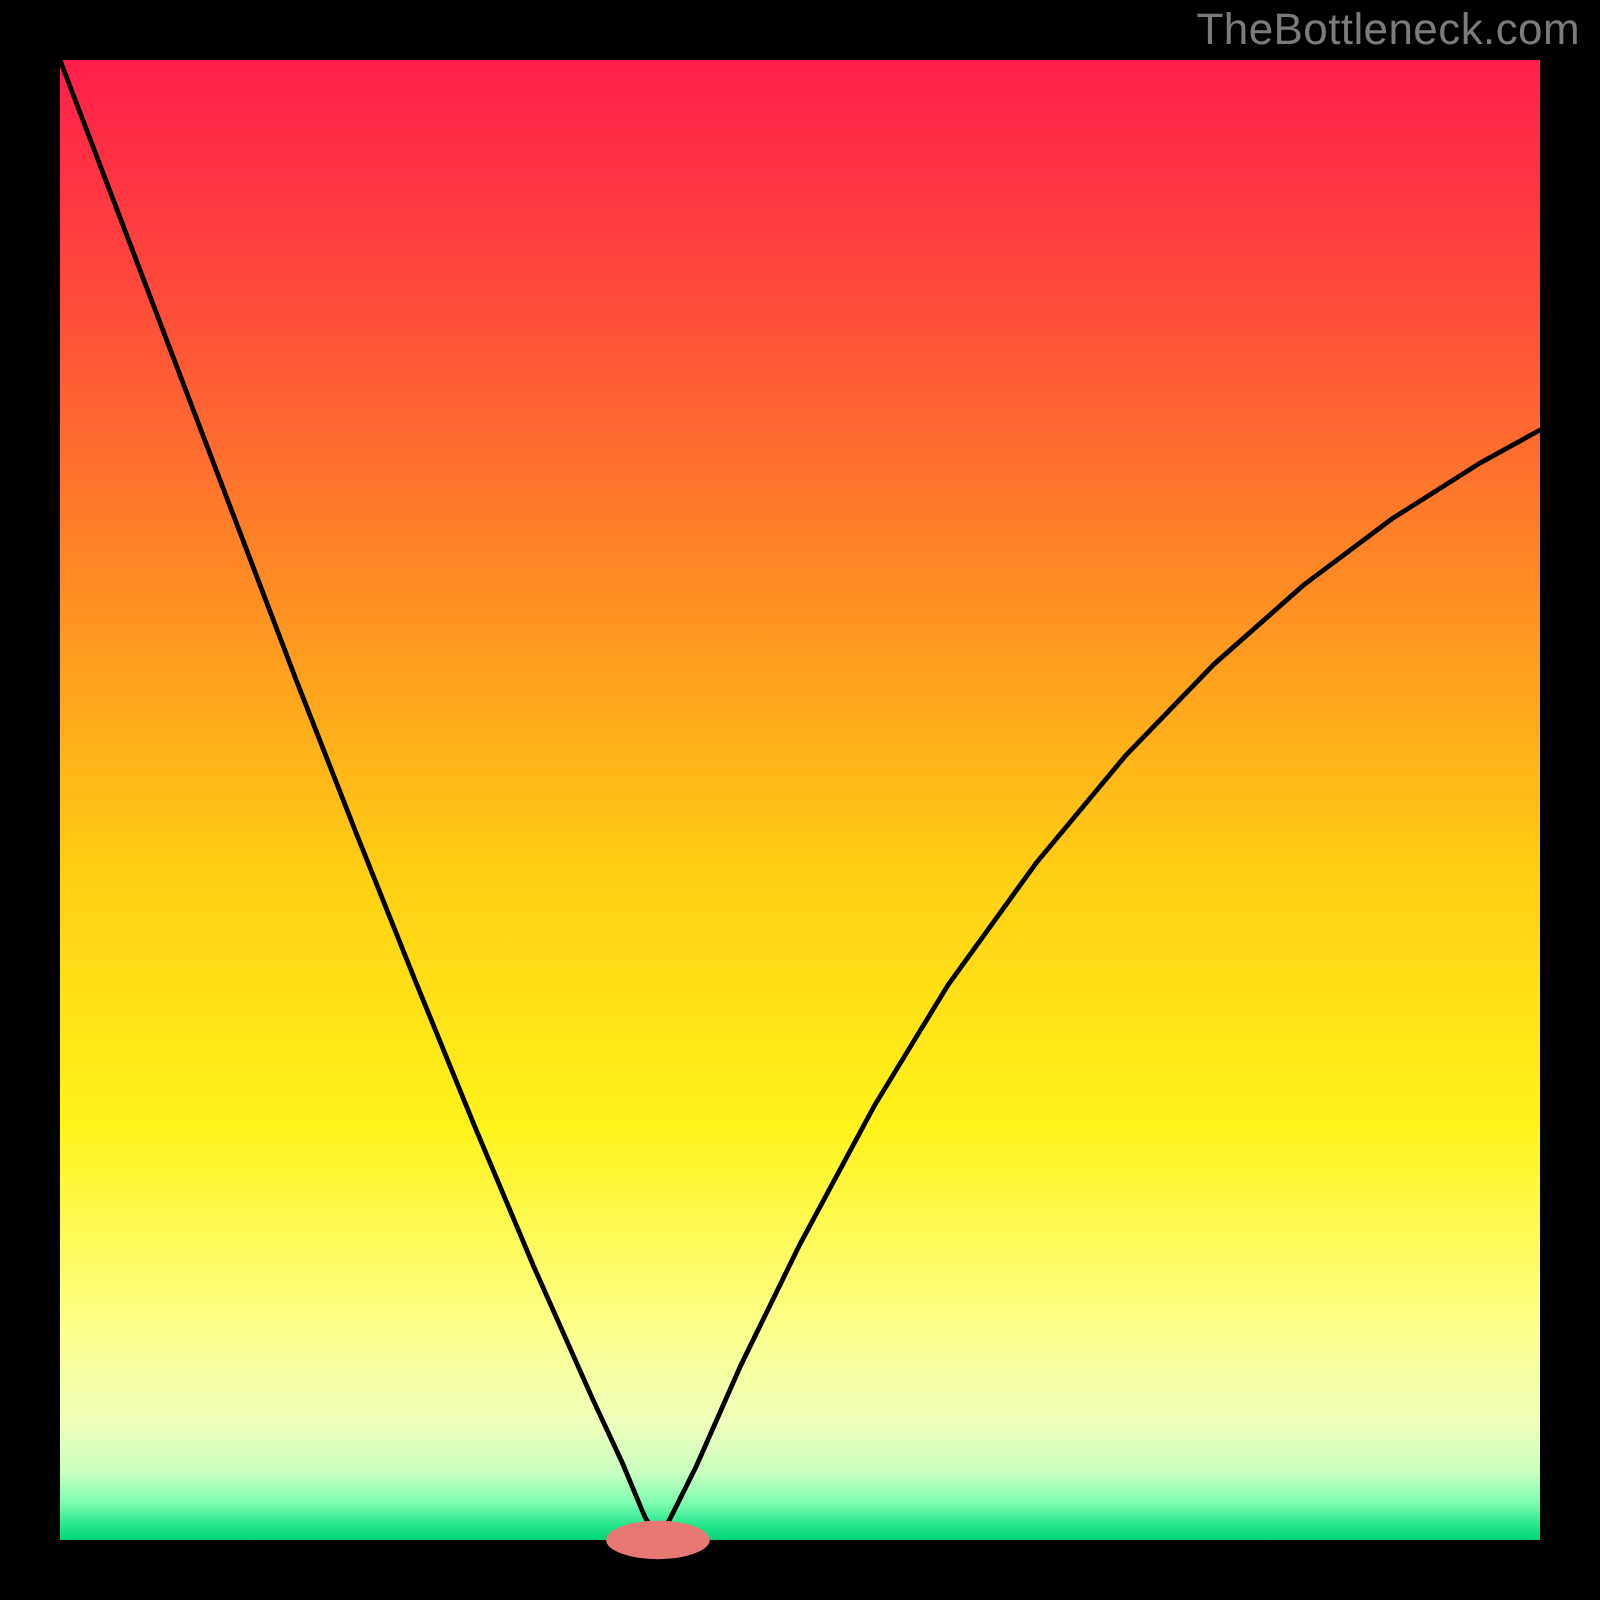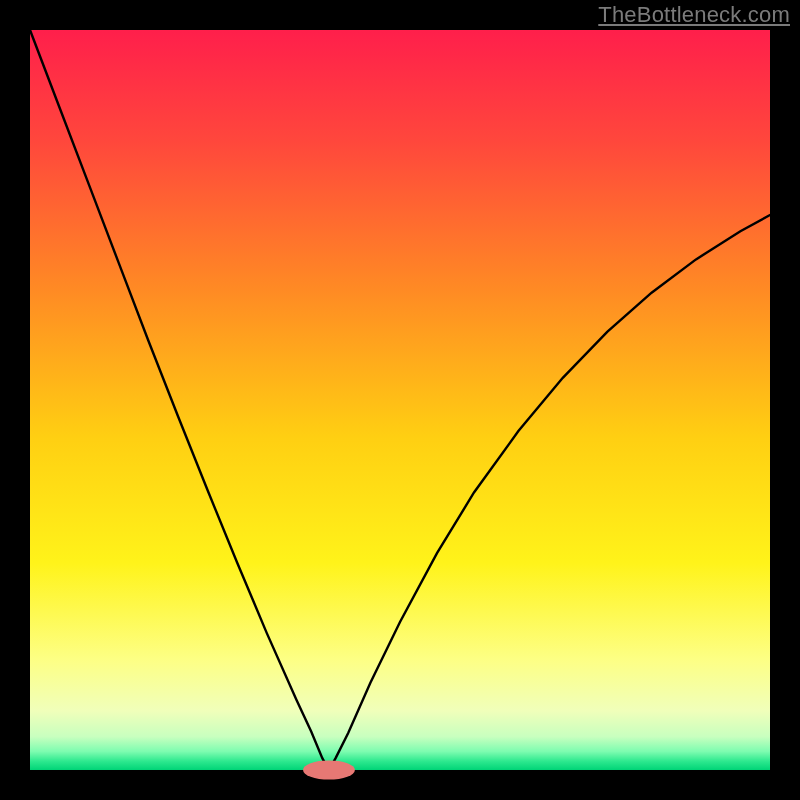--- a/index.html
+++ b/index.html
@@ -16,21 +16,20 @@
     width: 800px;
     height: 800px;
   }
   .watermark {
     position: absolute;
     color: #7b7b7b;
     font-size: 22px;
     letter-spacing: 0.2px;
     z-index: 5;
     font-weight: 500;
-    text-decoration: underline;
   }
   svg {
     display: block;
   }
 </style>
 </head>
 <body>
 
 <div class="frame">
   <div class="watermark" style="top:2px; right:10px;">TheBottleneck.com</div>

